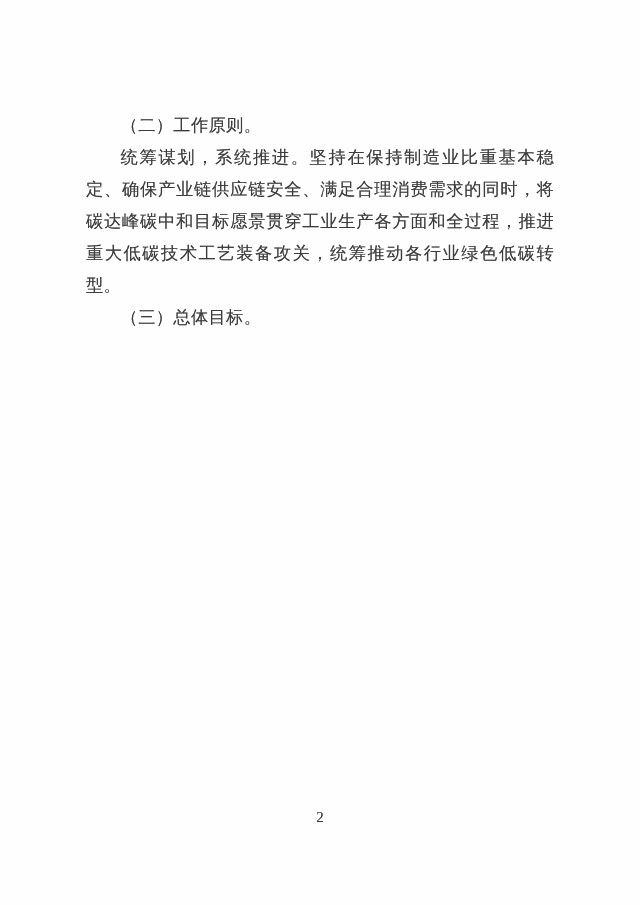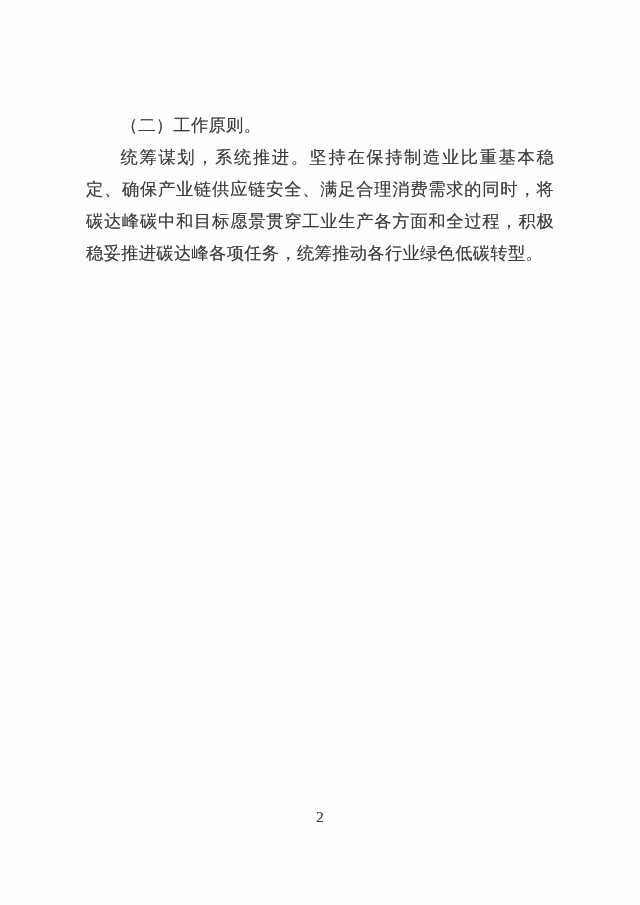--- a/index.html
+++ b/index.html
@@ -62,24 +62,25 @@
 </style>
 </head>
 <body>
 
 <div class="page">
 
   <div class="content">
 
     <p class="heading">（二）工作原则。</p>
 
-    <p>统筹谋划，系统推进。坚持在保持制造业比重基本稳定、确保产业链供应链安全、满足合理消费需求的同时，将碳达峰碳中和目标愿景贯穿工业生产各方面和全过程，积极稳妥推进碳达峰各项任务，统筹推动各行业绿色低碳转型。</p>
+    <p>统筹谋划，系统推进。坚持在保持制造业比重基本稳定、确保产业链供应链安全、满足合理消费需求的同时，将碳达峰碳中和目标愿景贯穿工业生产各方面和全过程，推进重大低碳技术工艺装备攻关，统筹推动各行业绿色低碳转型。</p>
 
 
 
 
+    <p class="heading">（三）总体目标。</p>
 
 
   </div>
 
   <div class="page-number">2</div>
 
 </div>
 
 </body></html>

